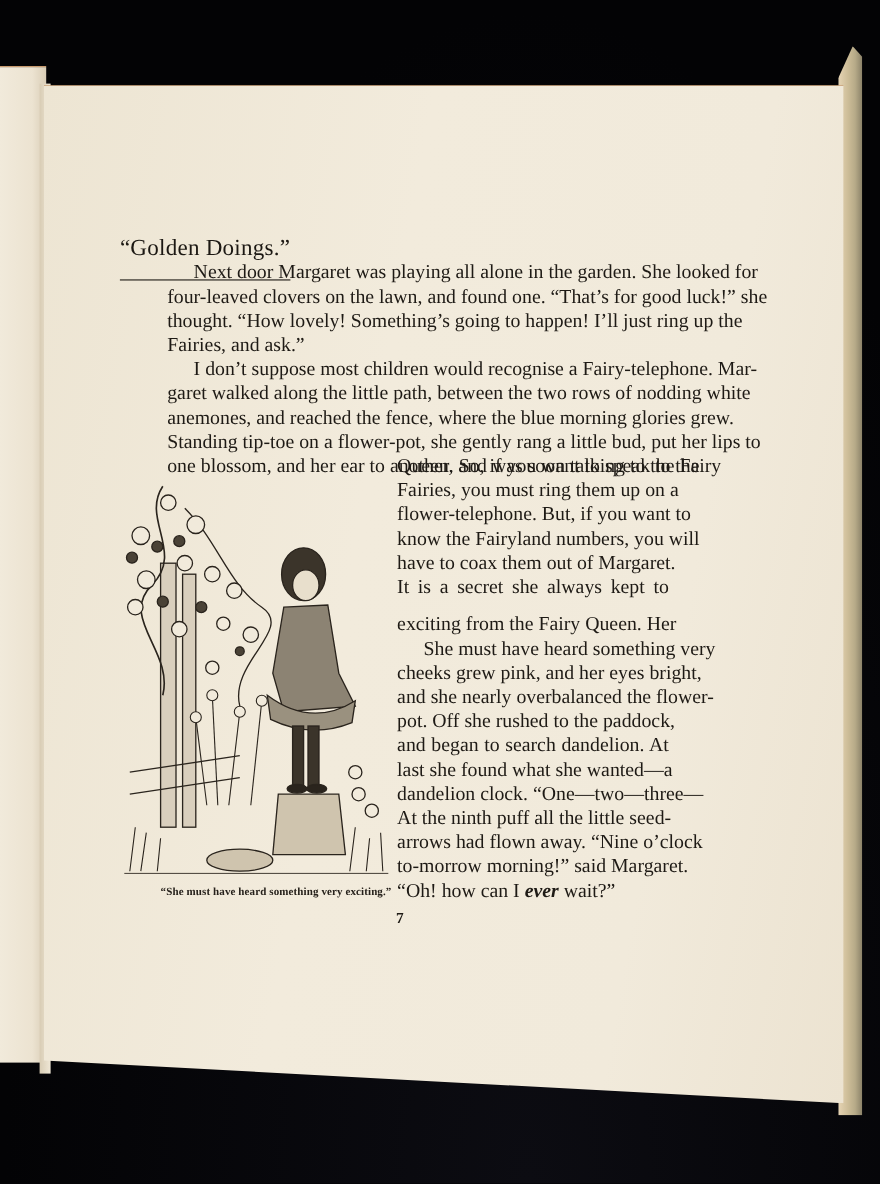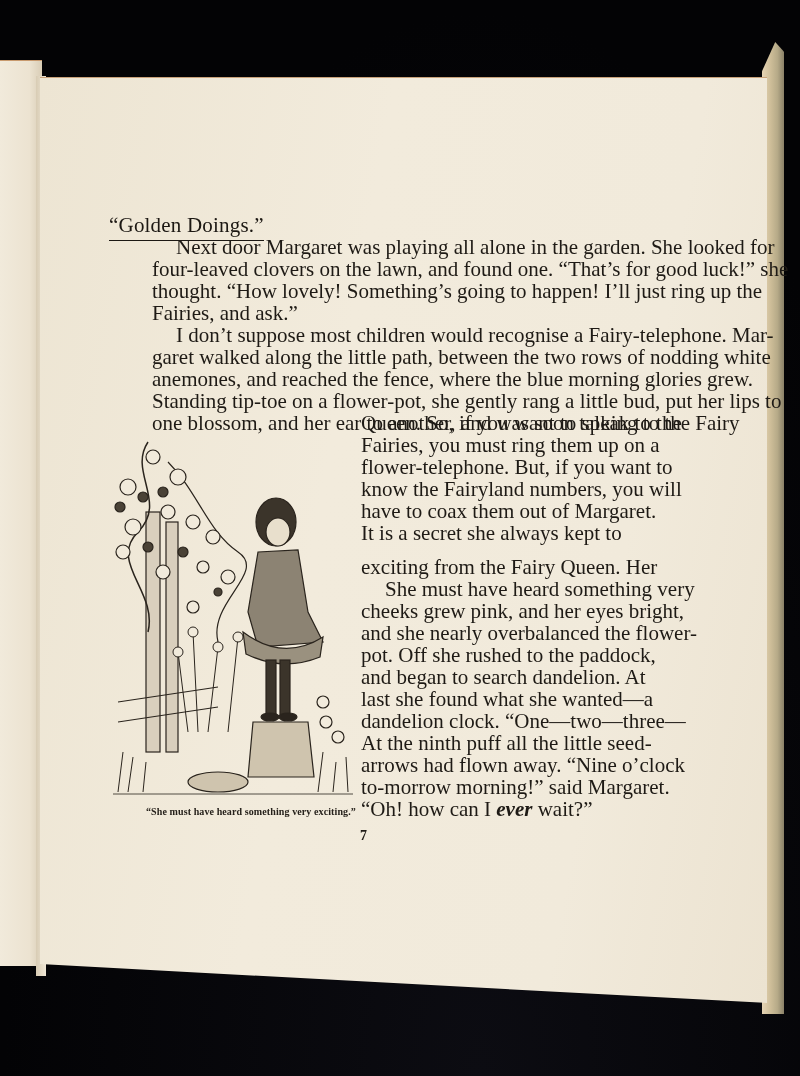--- a/index.html
+++ b/index.html
@@ -26,23 +26,23 @@
   }
   .page-edge {
     position: absolute; left: 762px; top: 42px; width: 22px; height: 972px;
     background: linear-gradient(90deg, #e6d4b4 0%, #cdbd98 40%, #b6aa88 70%, #8a8168 100%);
     clip-path: polygon(0 3%, 60% 0, 100% 1%, 100% 100%, 0 100%);
   }
   .title {
     position: absolute; left: 109px; top: 213px; font-size: 21px; color: #1c1813;
     letter-spacing: 0.2px;
   }
-  .title .u { border-bottom: 1.5px solid #1c1813; padding-bottom: 3px; text-align: right; }
+  .title .u { border-bottom: 1.5px solid #1c1813; padding-bottom: 17px; text-align: right; }
   .para {
-    position: absolute; font-size: 21px; line-height: 22px; color: #1e1a15;
+    position: absolute; font-size: 18px; line-height: 22px; color: #1e1a15;
     text-align: justify; text-align-last: justify;
   }
   .para .line { display: block; white-space: nowrap; text-align-last: justify; }
   .full { left: 152px; width: 456px; }
   .narrow { left: 361px; width: 247px; }
   .indent { padding-left: 24px; }
   .last { text-align-last: left !important; }
   .caption {
     position: absolute; left: 146px; top: 806px; font-size: 10px; color: #26211b;
     font-weight: bold; letter-spacing: 0.1px;

